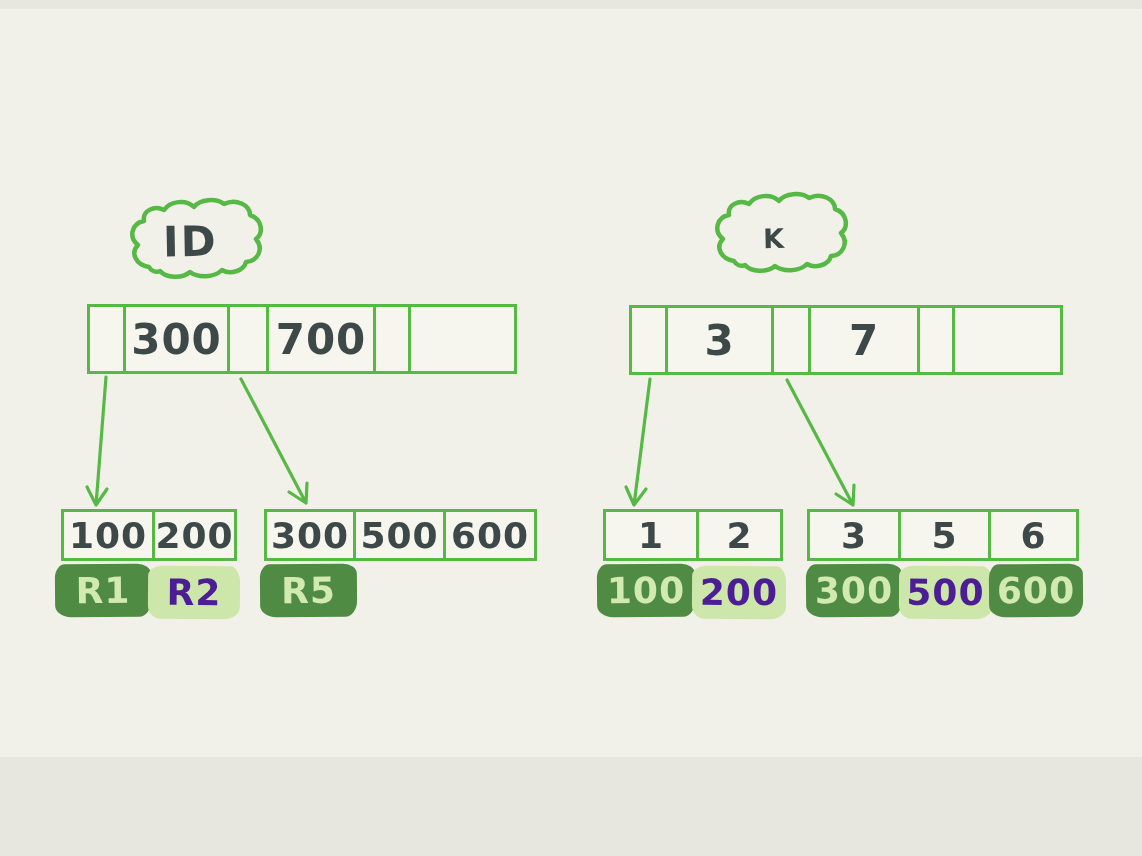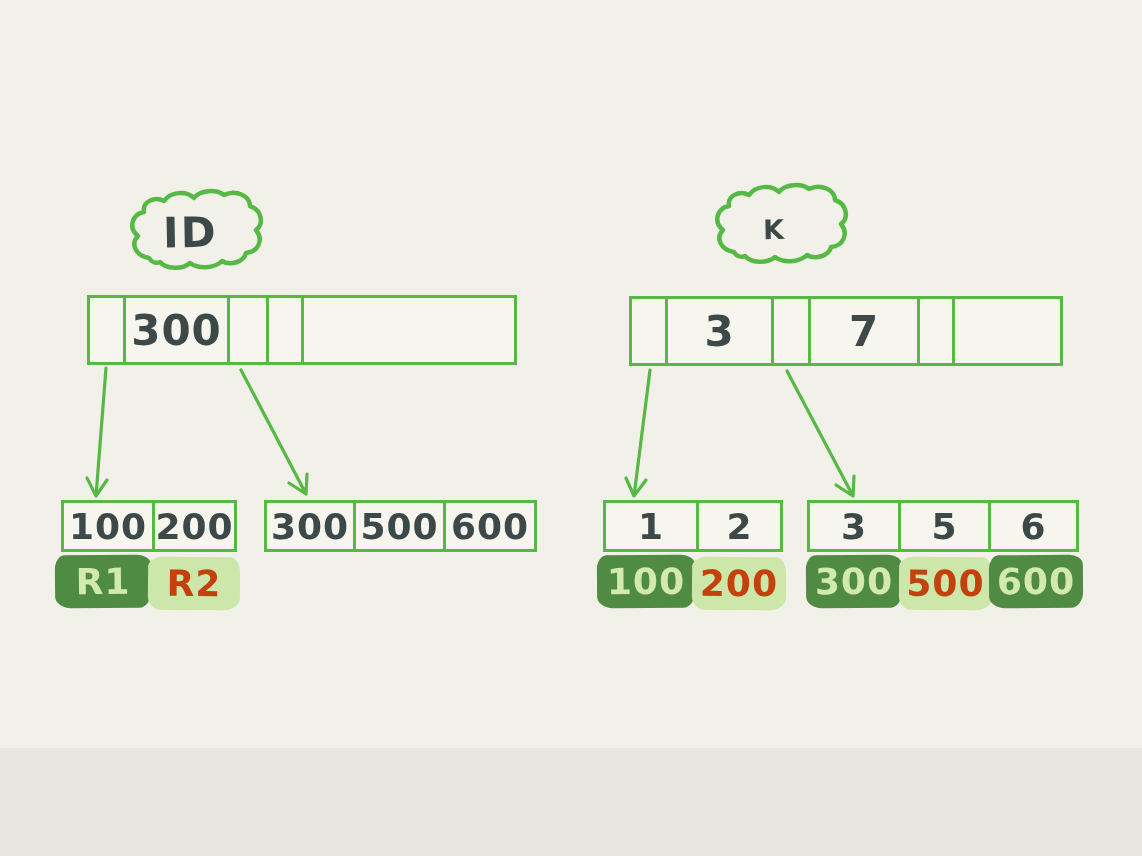--- a/index.html
+++ b/index.html
@@ -3,20 +3,21 @@
 <meta charset="utf-8">
 <style>
   html, body { margin: 0; padding: 0; background: #e8e7df; }
   .stage {
     position: relative;
     width: 1142px;
     height: 748px;
     background: #f2f1e9;
     overflow: hidden;
     font-family: "DejaVu Sans", sans-serif;
+    margin-top: 9px;
   }
   .overlay {
     position: absolute;
     left: 0; top: 0;
     width: 1142px; height: 856px;
     pointer-events: none;
   }
   .cloud-stroke {
     fill: none;
     stroke: #56b845;
@@ -77,21 +78,21 @@
     font-weight: bold;
     letter-spacing: 1px;
   }
   .rec.dark {
     background: #4f8b43;
     color: #d2e9b0;
     border-radius: 10px 14px 12px 16px / 14px 10px 16px 12px;
   }
   .rec.light {
     background: #cde6aa;
-    color: #c2410c;
+    color: #4c1d95;
     border-radius: 14px 10px 16px 12px / 10px 16px 12px 14px;
   }
   .rec + .rec { margin-left: -3px; }
   .rec:nth-child(odd)  { transform: rotate(-0.5deg); }
   .rec:nth-child(even) { transform: rotate(0.4deg) translateY(2px); }
 </style>
 </head>
 <body>
 
 <div class="stage">
@@ -108,20 +109,21 @@
     <path class="arrow-stroke" d="M787,371 L853,496 M854,476 L853,496 L836,485"></path>
   </svg>
 
   <div class="cloud-label big" style="left:163px; top:208px;">ID</div>
   <div class="cloud-label small" style="left:763px; top:214px;">K</div>
 
   <div class="node root" style="left:87px; top:295px; width:430px; height:70px;">
     <div class="cell" style="width:36px;"></div>
     <div class="cell" style="width:104px;">300</div>
     <div class="cell" style="width:39px;"></div>
+    <div class="cell" style="width:107px;">700</div>
     <div class="cell" style="width:35px;"></div>
     <div class="cell"></div>
   </div>
 
   <div class="node root" style="left:629px; top:296px; width:434px; height:70px;">
     <div class="cell" style="width:36px;"></div>
     <div class="cell" style="width:106px;">3</div>
     <div class="cell" style="width:37px;"></div>
     <div class="cell" style="width:109px;">7</div>
     <div class="cell" style="width:35px;"></div>
@@ -149,20 +151,21 @@
     <div class="cell" style="width:90px;">5</div>
     <div class="cell">6</div>
   </div>
 
   <div class="rrow" style="left:55px; top:555px;">
     <div class="rec dark" style="width:96px;">R1</div>
     <div class="rec light" style="width:92px;">R2</div>
   </div>
 
   <div class="rrow" style="left:260px; top:555px;">
+    <div class="rec dark" style="width:97px;">R5</div>
   </div>
 
   <div class="rrow" style="left:597px; top:555px;">
     <div class="rec dark" style="width:98px;">100</div>
     <div class="rec light" style="width:94px;">200</div>
   </div>
 
   <div class="rrow" style="left:806px; top:555px;">
     <div class="rec dark" style="width:96px;">300</div>
     <div class="rec light" style="width:93px;">500</div>

